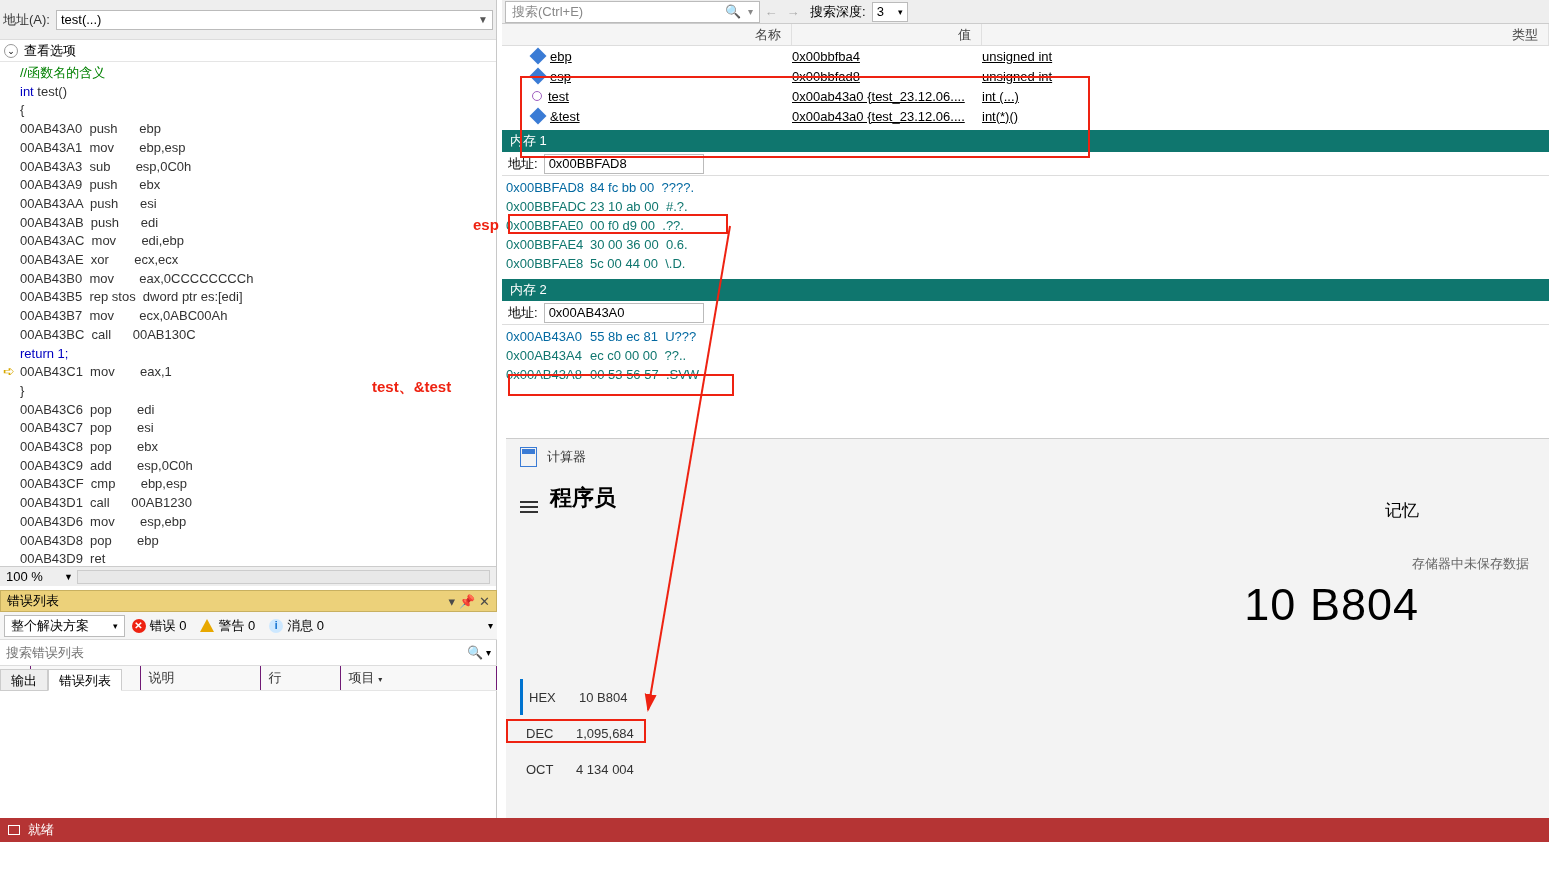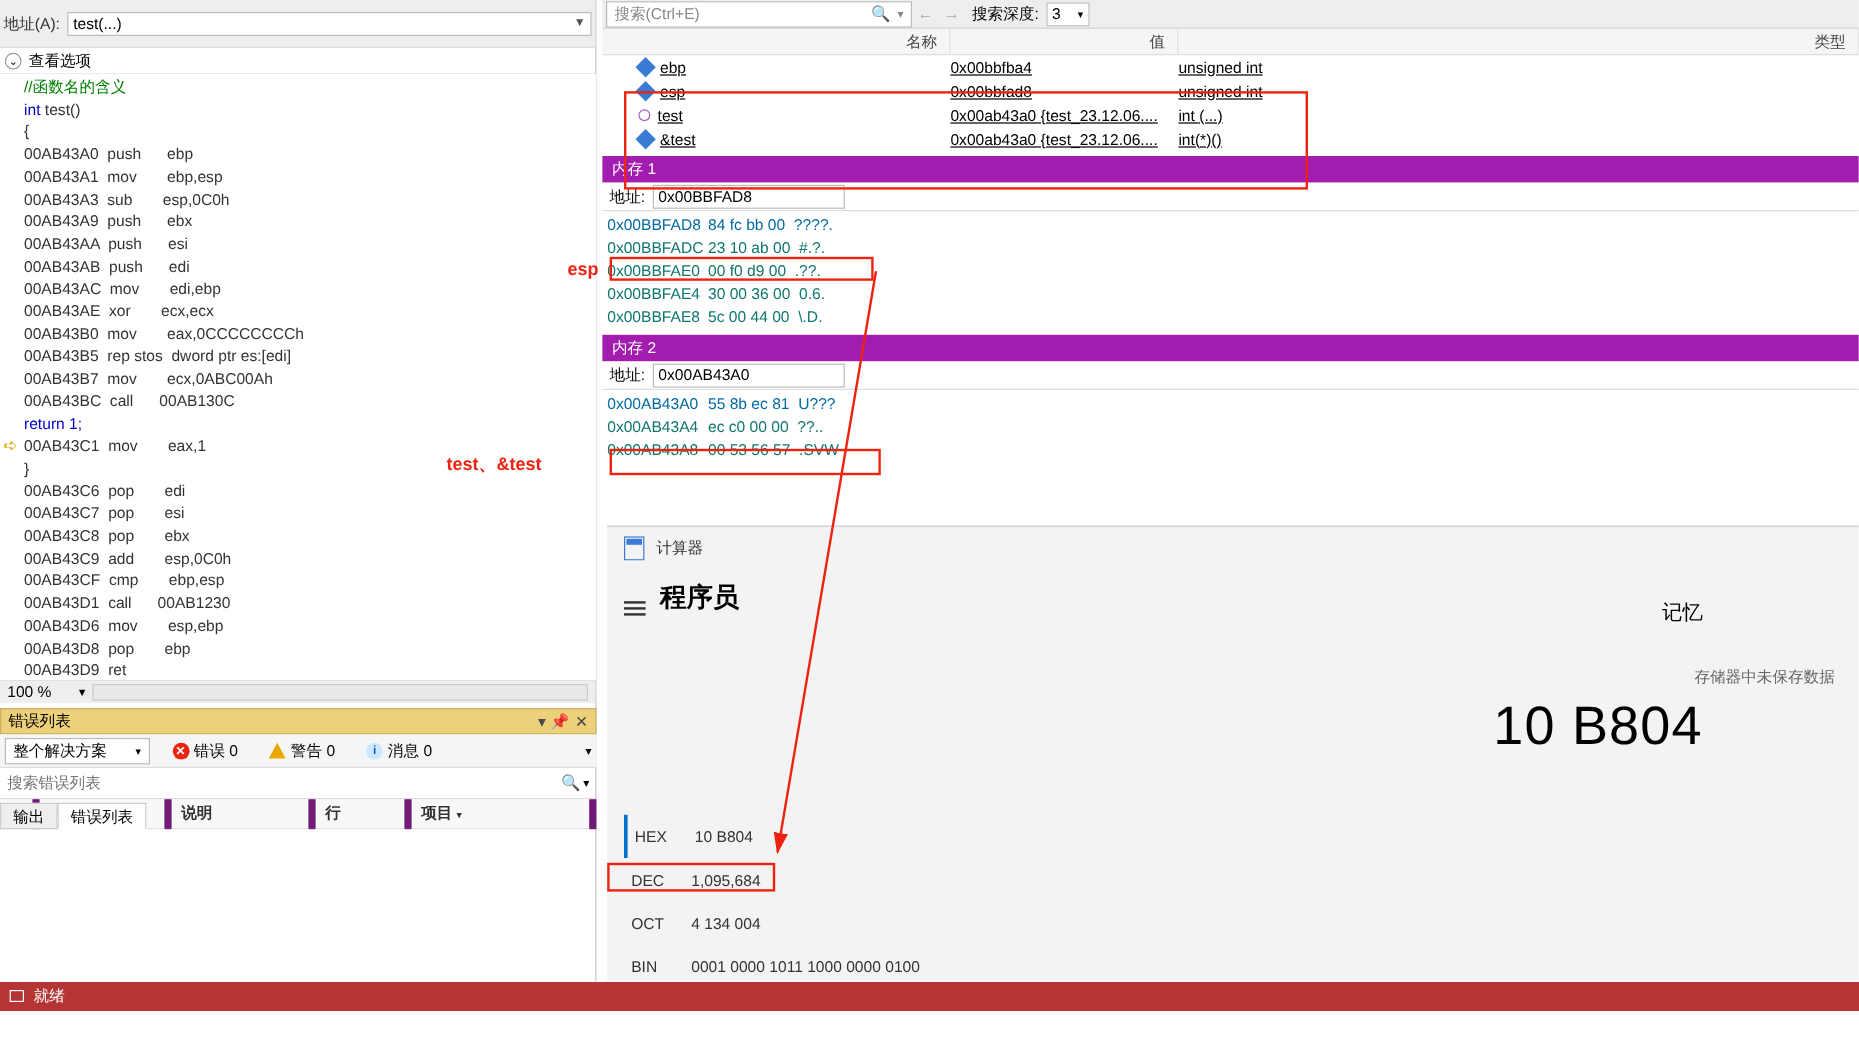--- a/index.html
+++ b/index.html
@@ -24,34 +24,34 @@
 .ip-arrow { position: absolute; left: 3px; color: #d8a800; font-size: 14px; }
 
 .zoom-bar { height: 20px; display: flex; align-items: center; border-top: 1px solid #ccc; background: #eee; padding: 0 6px; }
 .zoom-bar .z { width: 56px; }
 .zoom-bar .car { font-size: 9px; margin-left: 2px; }
 .zoom-bar .scroll-track { flex: 1; height: 14px; background: #e8e8e8; margin-left: 4px; position: relative; border: 1px solid #ccc; }
 
 .error-panel { position: absolute; left: 0; top: 590px; width: 497px; }
 .err-title { height: 22px; background: #ecd17a; display: flex; align-items: center; padding: 0 6px; justify-content: space-between; border: 1px solid #c8b060; }
 .err-title .icons { display: flex; gap: 4px; font-size: 11px; color: #4a4a4a; }
-.err-toolbar { height: 28px; display: flex; align-items: center; padding: 0 4px; gap: 12px; border-bottom: 1px solid #ddd; background: #f5f5f5; }
+.err-toolbar { height: 28px; display: flex; align-items: center; padding: 0 4px; gap: 0; border-bottom: 1px solid #ddd; background: #f5f5f5; }
 .err-toolbar .sel { border: 1px solid #bbb; height: 22px; padding: 0 6px; display: inline-flex; align-items: center; background: #fff; }
 .err-toolbar .sel .caret { font-size: 9px; margin-left: 24px; }
 .err-toolbar .btn { height: 22px; padding: 0 6px; display: inline-flex; align-items: center; border: 1px solid transparent; gap: 4px; }
 .ico-err { width: 14px; height: 14px; border-radius: 50%; background: #e21; color: #fff; display: inline-flex; align-items: center; justify-content: center; font-size: 10px; font-weight: bold; }
 .ico-warn { width: 0; height: 0; border-left: 7px solid transparent; border-right: 7px solid transparent; border-bottom: 13px solid #e8a800; display: inline-block; position: relative; }
 .ico-info { width: 14px; height: 14px; border-radius: 50%; background: #2a8; color: #fff; display: inline-flex; align-items: center; justify-content: center; font-size: 10px; font-weight: bold; color: #06c; background: #cde8ff; }
 
 .err-search { display: flex; height: 26px; border-bottom: 1px solid #ddd; align-items: center; padding: 0 6px; }
 .err-search input { flex: 1; border: none; outline: none; height: 20px; }
 .err-search .mag { color: #555; font-size: 13px; }
 
 .err-grid { width: 100%; border-collapse: collapse; }
-.err-grid th { text-align: left; font-weight: bold; padding: 3px 8px; border-right: 6px solid #701a75; border-bottom: 1px solid #e5e5e5; color: #333; background: #f8f8f8; }
+.err-grid th { text-align: left; font-weight: normal; padding: 3px 8px; border-right: 1px solid #701a75; border-bottom: 1px solid #e5e5e5; color: #333; background: #f8f8f8; }
 .err-grid th .car { font-size: 8px; }
 
 .bottom-tabs { position: absolute; left: 0; bottom: 0; height: 22px; display: flex; }
 .bottom-tabs .tab { padding: 2px 10px 0; background: #eee; border: 1px solid #ccc; }
 .bottom-tabs .tab.active { background: #fff; border-bottom-color: #fff; }
 
 
 .status-bar { position: absolute; left: 0; top: 818px; width: 1549px; height: 24px; background: #b53434; color: #fff; display: flex; align-items: center; padding: 0 8px; gap: 8px; }
 .status-bar .box-ico { width: 12px; height: 10px; border: 1.5px solid #fff; }
 
@@ -70,21 +70,21 @@
 
 .watch-rows { }
 .watch-rows .row { height: 20px; display: flex; align-items: center; text-decoration: underline; }
 .watch-rows .row .c1 { width: 290px; padding-left: 30px; display: flex; align-items: center; gap: 6px; }
 .watch-rows .row .c2 { width: 190px; } .watch-rows .row .c3 { flex: 1; }
 .ico-var { width: 12px; height: 12px; background: #3a7bd5; transform: rotate(45deg); }
 .ico-var2 { width: 10px; height: 10px; border: 1px solid #a060c0; border-radius: 50%; }
 
 .watch-box { position: absolute; border: 2px solid #e21; pointer-events: none; }
 
-.mem-title { height: 22px; background: #a21caf; color: #fff; display: flex; align-items: center; padding: 0 8px; margin-top: 4px; }
+.mem-title { height: 22px; background: #0f766e; color: #fff; display: flex; align-items: center; padding: 0 8px; margin-top: 4px; }
 .mem-addr { height: 24px; display: flex; align-items: center; padding: 0 6px; border-bottom: 1px solid #ddd; }
 .mem-addr .lbl { margin-right: 6px; }
 .mem-addr input { border: 1px solid #bbb; height: 20px; padding: 0 4px; width: 160px; }
 
 .mem-dump { padding: 2px 4px; }
 .mem-dump .ml { white-space: pre; line-height: 19px; color: #0f766e; }
 .mem-dump .ml.on { color: #0369a1; }
 .mem-dump .ml .ad { display: inline-block; width: 84px; }
 
 .red-box { border: 2px solid #e21; position: absolute; pointer-events: none; }
@@ -326,24 +326,20 @@
       <span class="bv">10 B804</span>
     </div>
     <div class="base-row">
       <span class="bl">DEC</span>
       <span class="bv">1,095,684</span>
     </div>
     <div class="base-row">
       <span class="bl">OCT</span>
       <span class="bv">4 134 004</span>
     </div>
-    <div class="base-row">
-      <span class="bl">BIN</span>
-      <span class="bv">0001 0000 1011 1000 0000 0100</span>
-    </div>
   </div>
   <div class="red-box" style="left:0px; top:280px; width:140px; height:24px"></div>
 </div>
 
 <svg class="arrow-svg" width="1049" height="820">
   <defs>
       <marker id="ah" markerWidth="10" markerHeight="10" refX="8" refY="3" orient="auto">
     <path d="M0,0 L0,6 L9,3 z" fill="#e21"></path>
       </marker>
     </defs>

